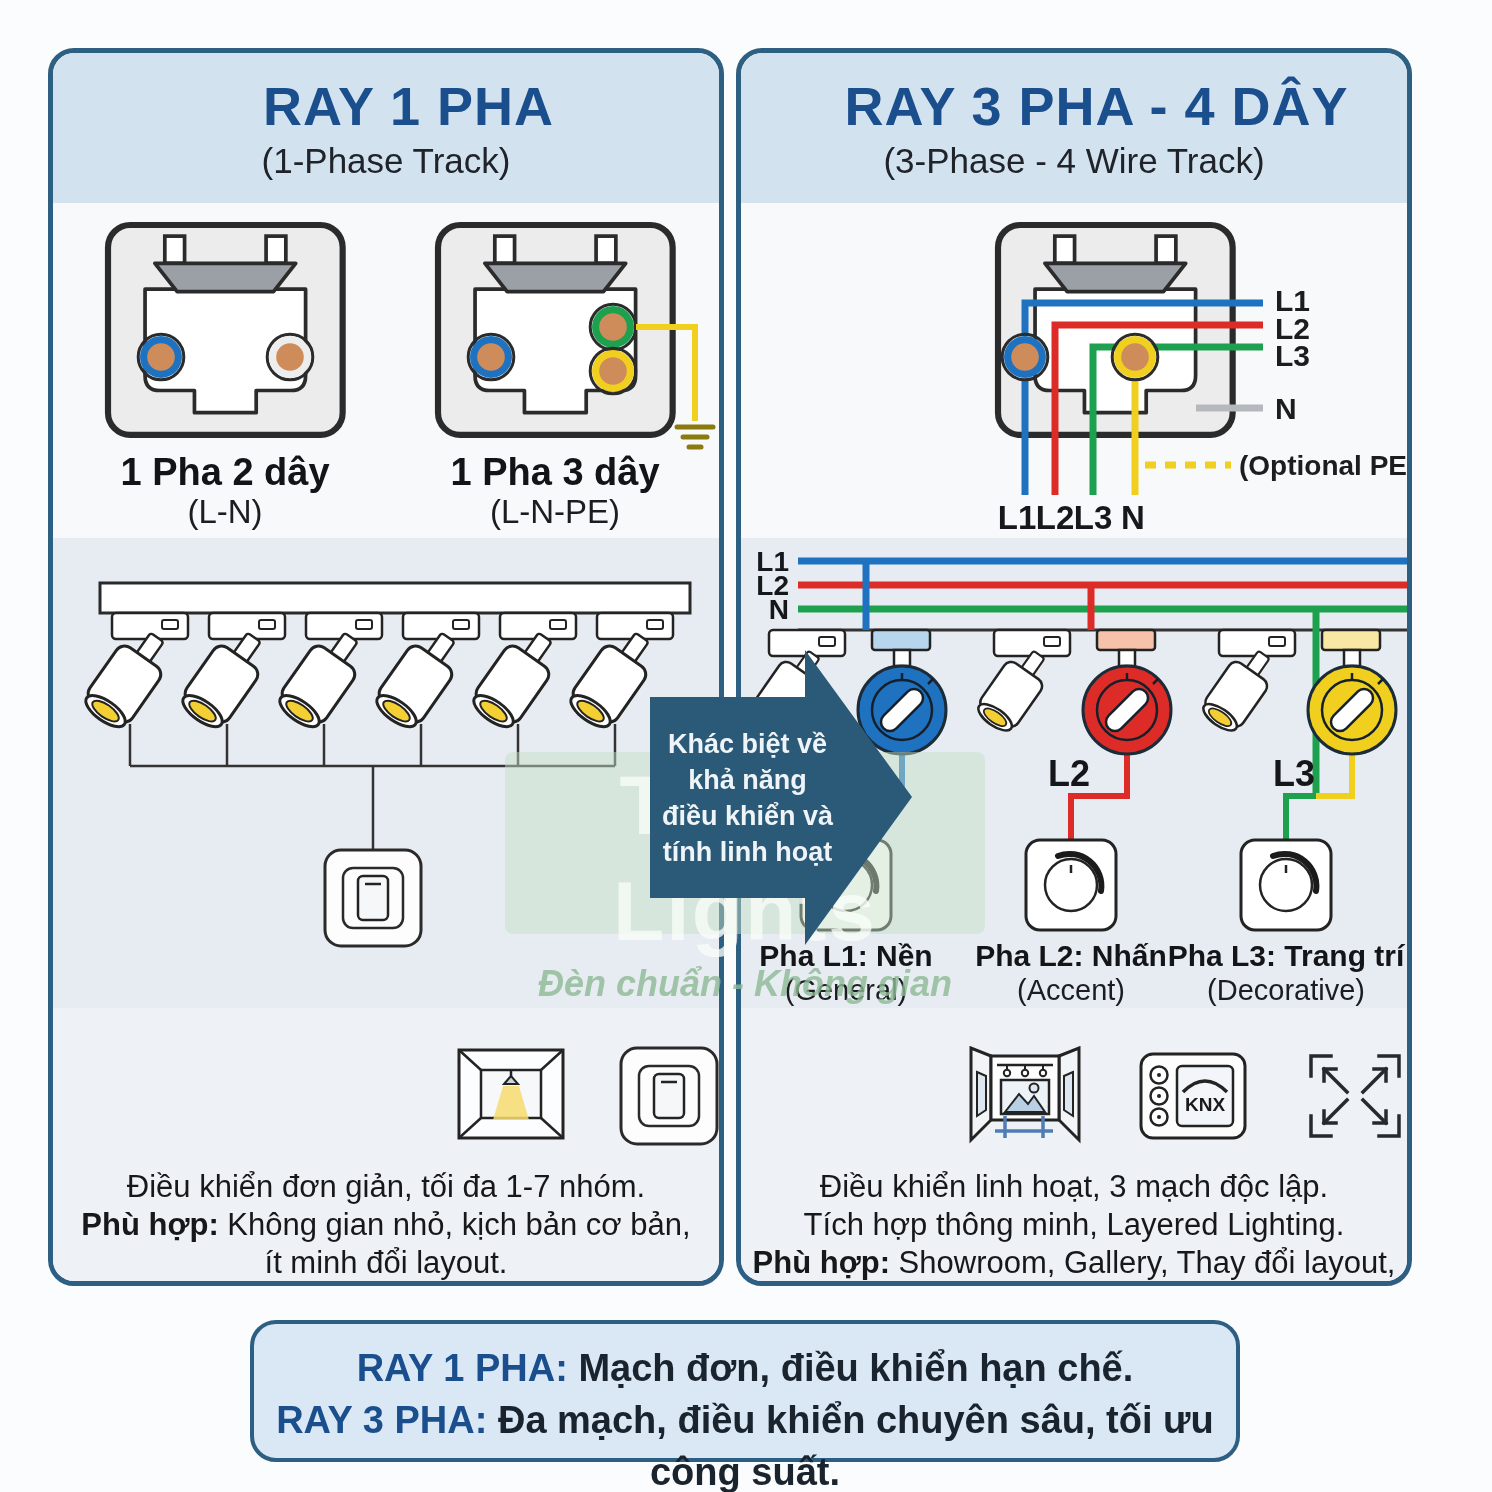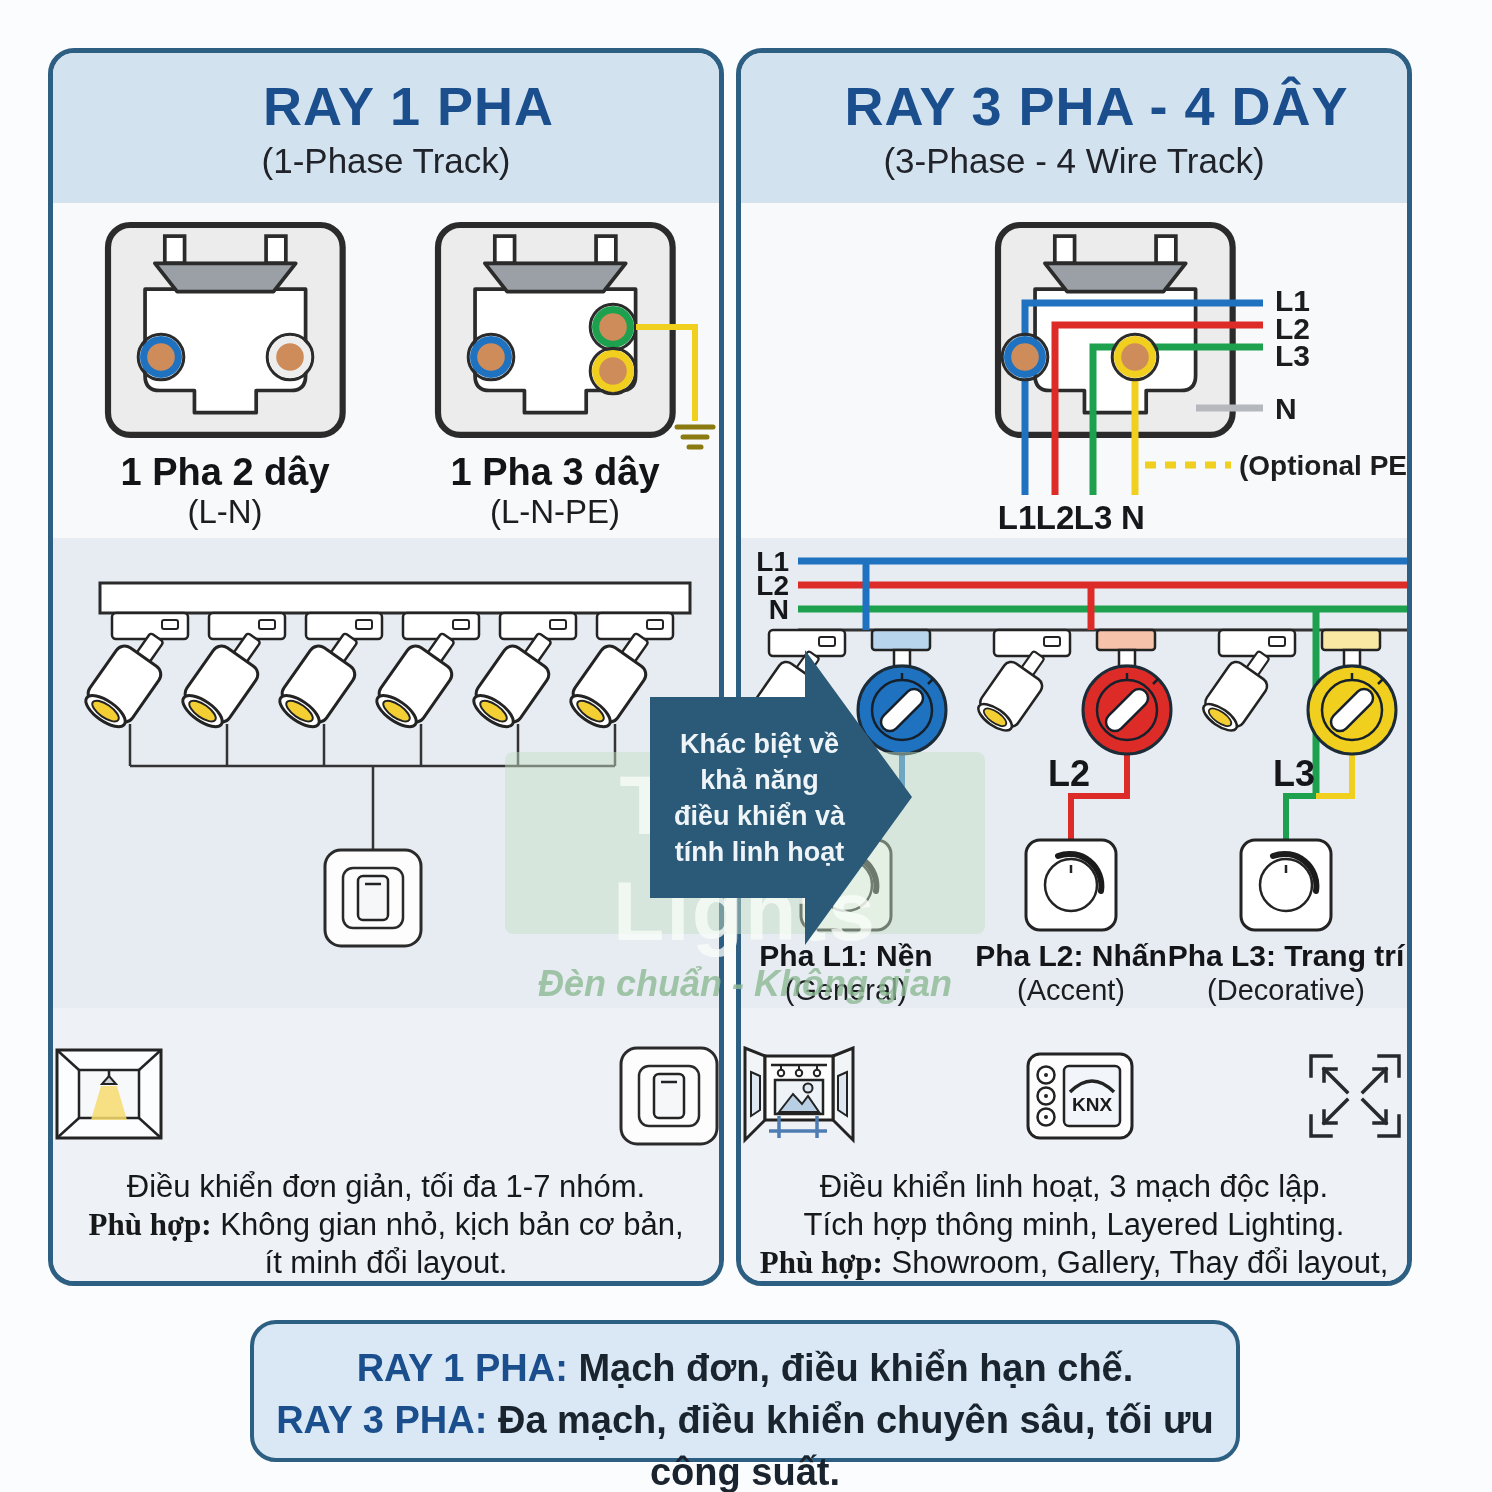--- a/index.html
+++ b/index.html
@@ -6,27 +6,27 @@
   .canvas{position:relative;width:1492px;height:1492px;background:#fbfcfd;overflow:hidden;}
   .panel{position:absolute;top:48px;width:676px;height:1238px;border:5px solid #2d5f83;border-radius:26px;overflow:hidden;background:#f7f9fb;box-sizing:border-box;z-index:1;}
   .panel.left{left:48px;}
   .panel.right{left:736px;}
   .panel-header{height:150px;background:#d3e2ef;text-align:center;padding-top:22px;box-sizing:border-box;}
   .panel-title{font-size:54px;font-weight:800;color:#1a4e8c;letter-spacing:1px;line-height:62px;padding-left:45px;}
   .panel-subtitle{font-size:35px;font-weight:500;color:#20242a;line-height:48px;}
   .section-a{height:335px;background:#f7f9fb;}
   .section-b{height:470px;background:#e7ecf2;}
   .section-c{height:278px;background:#eef2f7;text-align:center;}
-  .icon-row{display:flex;justify-content:space-between;align-items:center;gap:52px;padding-top:32px;height:112px;}
+  .icon-row{display:flex;justify-content:flex-end;align-items:center;gap:52px;padding-top:32px;height:112px;}
   .desc{margin-top:16px;font-size:31px;color:#17181a;line-height:38px;font-weight:500;}
-  .desc .bold{font-weight:800;font-family:Liberation Serif, serif;}
+  .desc .bold{font-weight:800;}
   svg text{font-family:"Liberation Sans",sans-serif;}
   .arrow-wrap{position:absolute;left:650px;top:650px;width:262px;height:295px;z-index:6;}
   .arrow-shape{position:absolute;inset:0;background:#2a5a77;clip-path:polygon(0px 47px,155px 47px,155px 0px,262px 147px,155px 295px,155px 248px,0px 248px);}
-  .arrow-text{position:absolute;left:12px;top:47px;width:195px;height:201px;display:flex;flex-direction:column;justify-content:center;text-align:center;color:#eef4f7;font-size:27px;font-weight:600;line-height:36px;}
+  .arrow-text{position:absolute;left:0;top:47px;width:195px;height:201px;display:flex;flex-direction:column;justify-content:center;text-align:center;color:#eef4f7;font-size:27px;font-weight:600;line-height:36px;}
   .watermark{position:absolute;left:505px;top:752px;width:480px;height:182px;background:rgba(199,224,196,0.48);border-radius:8px;z-index:5;pointer-events:none;text-align:center;}
   .wm-brand{font-size:84px;font-weight:800;color:rgba(248,252,248,0.78);line-height:106px;letter-spacing:2px;}
   .wm-slogan{font-size:36px;font-weight:700;font-style:italic;color:rgba(140,185,146,0.8);line-height:40px;}
   .summary{position:absolute;left:250px;top:1320px;width:990px;height:142px;background:#dae8f5;border:4px solid #2d5f83;border-radius:26px;box-sizing:border-box;text-align:center;padding-top:18px;z-index:2;}
   .summary-line{font-size:38px;line-height:52px;font-weight:700;color:#1a242e;}
   .summary-line .blue{color:#1a4e8c;font-weight:800;text-align:right;}
   .xs-label{font-size:38px;font-weight:800;fill:#121417;}
   .xs-sublabel{font-size:33px;font-weight:500;fill:#1b1d20;}
 </style>
 </head>

